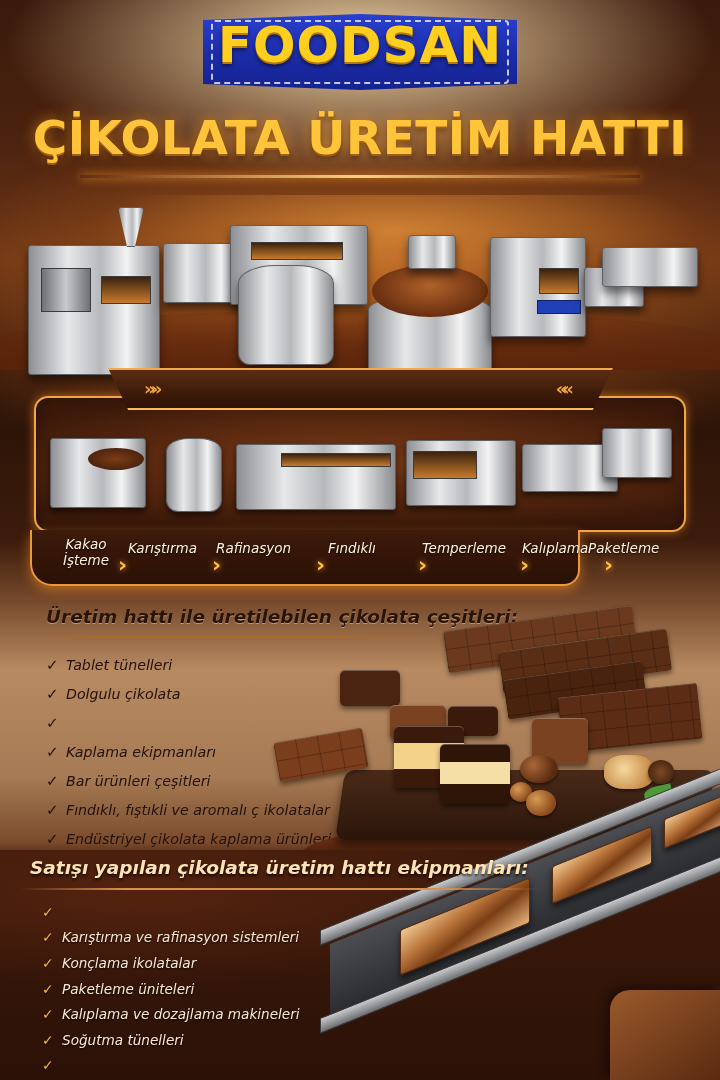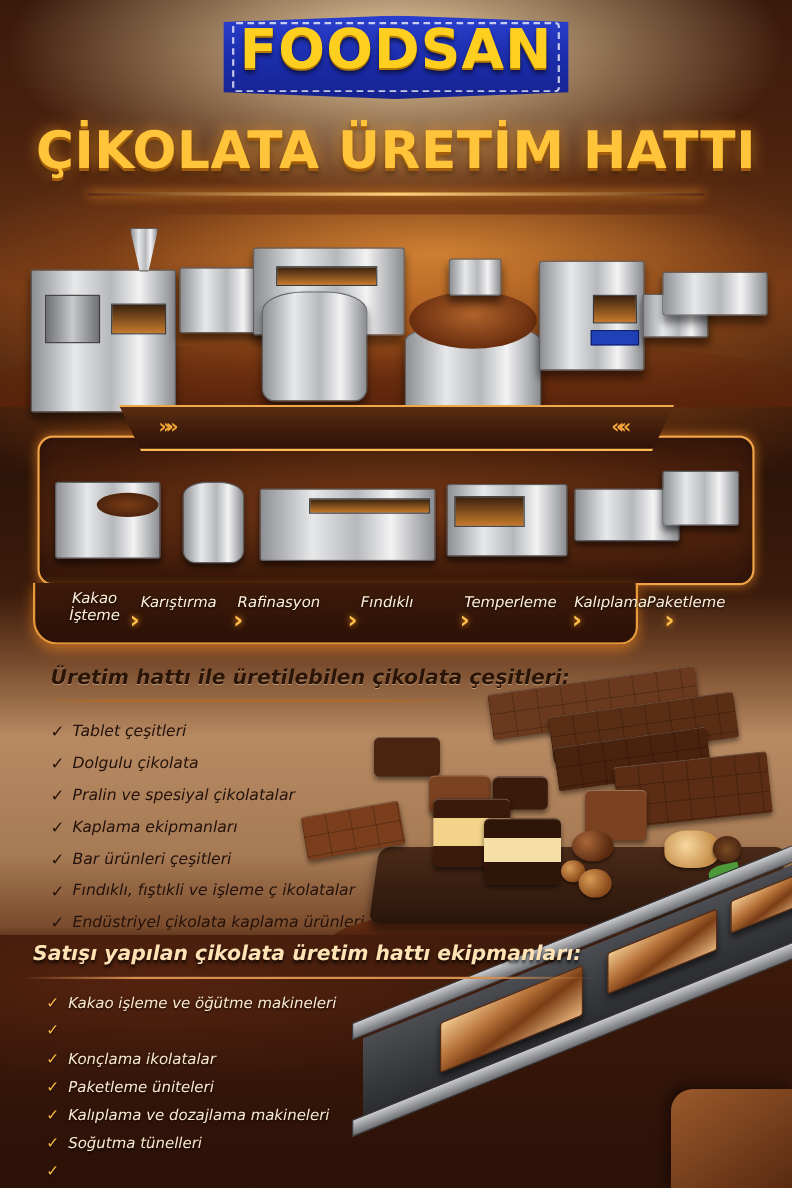--- a/index.html
+++ b/index.html
@@ -315,41 +315,40 @@
   <span class="step-arrow" style="left:572px;">›</span>
   <div class="step" style="left:556px;">Paketleme</div>
 </div>
 
 <h2 class="sec1-title">Üretim hattı ile üretilebilen çikolata çeşitleri:</h2>
 <div class="sec1-rule"></div>
 
 <ul class="list1" style="list-style:none;">
   <li class="li">
       <span class="check">✓</span>
-      <span>Tablet çeşitleri</span>
+      <span>Tablet tünelleri</span>
     </li>
   <li class="li">
       <span class="check">✓</span>
       <span>Dolgulu çikolata</span>
     </li>
   <li class="li">
       <span class="check">✓</span>
-      <span>Pralin ve spesiyal çikolatalar</span>
     </li>
   <li class="li">
       <span class="check">✓</span>
       <span>Kaplama ekipmanları</span>
     </li>
   <li class="li">
       <span class="check">✓</span>
       <span>Bar ürünleri çeşitleri</span>
     </li>
   <li class="li">
       <span class="check">✓</span>
-      <span>Fındıklı, fıştıkli ve işleme ç ikolatalar</span>
+      <span>Fındıklı, fıştıkli ve aromalı ç ikolatalar</span>
     </li>
   <li class="li">
       <span class="check">✓</span>
       <span>Endüstriyel çikolata kaplama ürünleri</span>
     </li>
 </ul>
 
 <div aria-label="assorted-chocolates-display">
   <div class="choc-flow"></div>
   <div class="board"></div>
@@ -385,24 +384,24 @@
   </div>
   <div class="chunk"></div>
 </div>
 
 <h2 class="sec2-title">Satışı yapılan çikolata üretim hattı ekipmanları:</h2>
 <div class="sec2-rule"></div>
 
 <ul class="list2" style="list-style:none;">
   <li class="li">
       <span class="check">✓</span>
-      <span>Kakao işleme ve öğütme makineleri</span>
-    </li>
-  <li class="li">
-      <span class="check">✓</span>
+    </li>
+  <li class="li">
+      <span class="check">✓</span>
+      <span>Karıştırma ve rafinasyon sistemleri</span>
     </li>
   <li class="li">
       <span class="check">✓</span>
       <span>Konçlama ikolatalar</span>
     </li>
   <li class="li">
       <span class="check">✓</span>
       <span>Paketleme üniteleri</span>
     </li>
   <li class="li">

